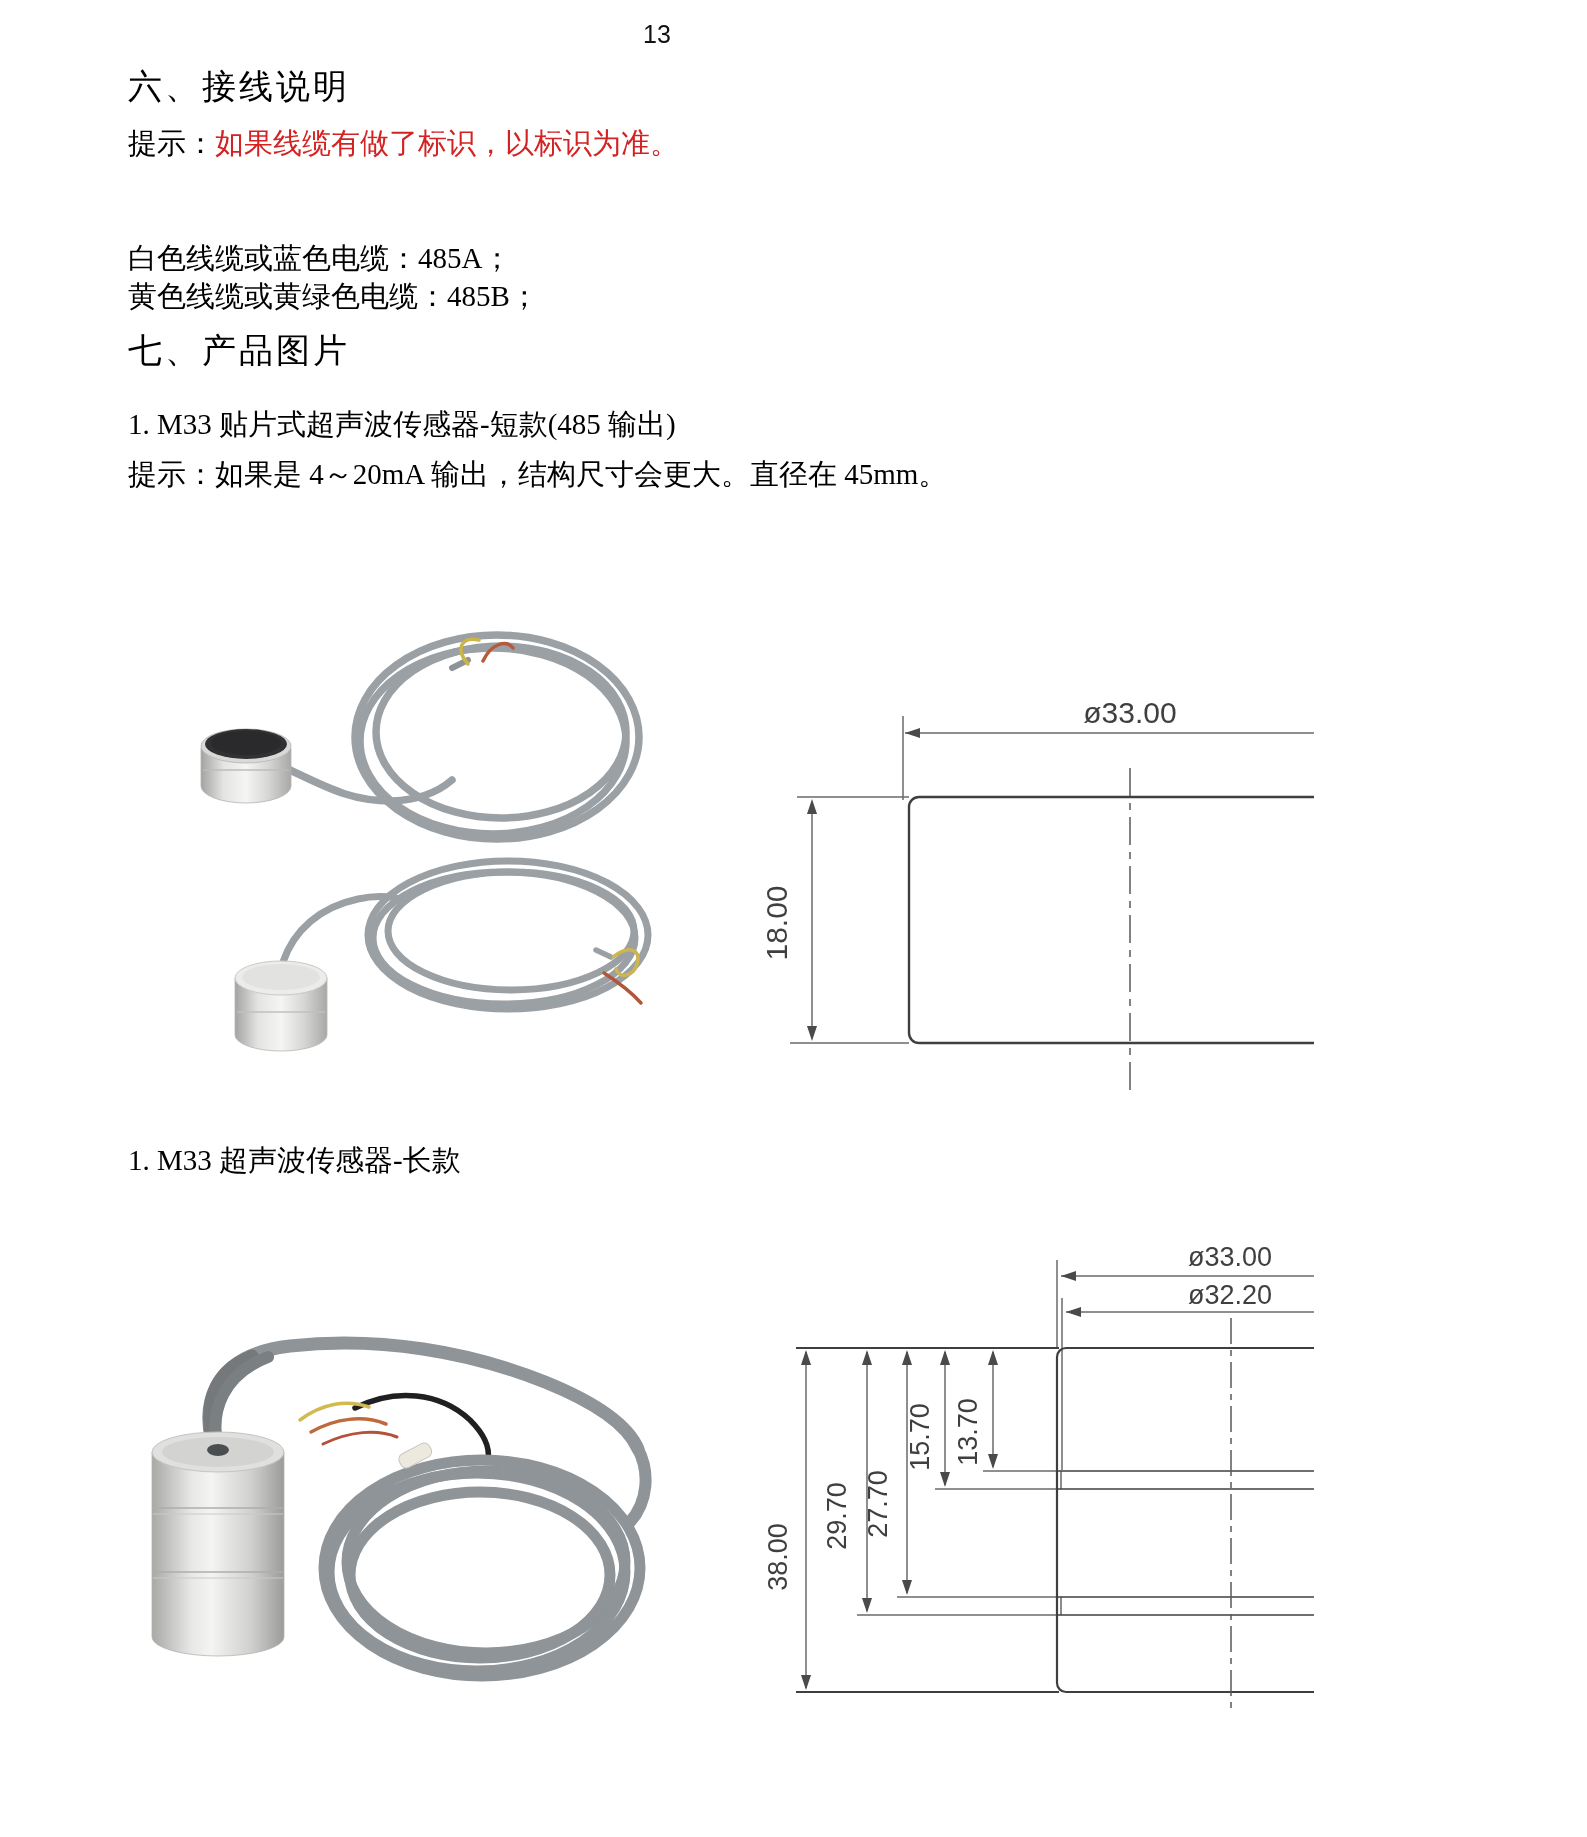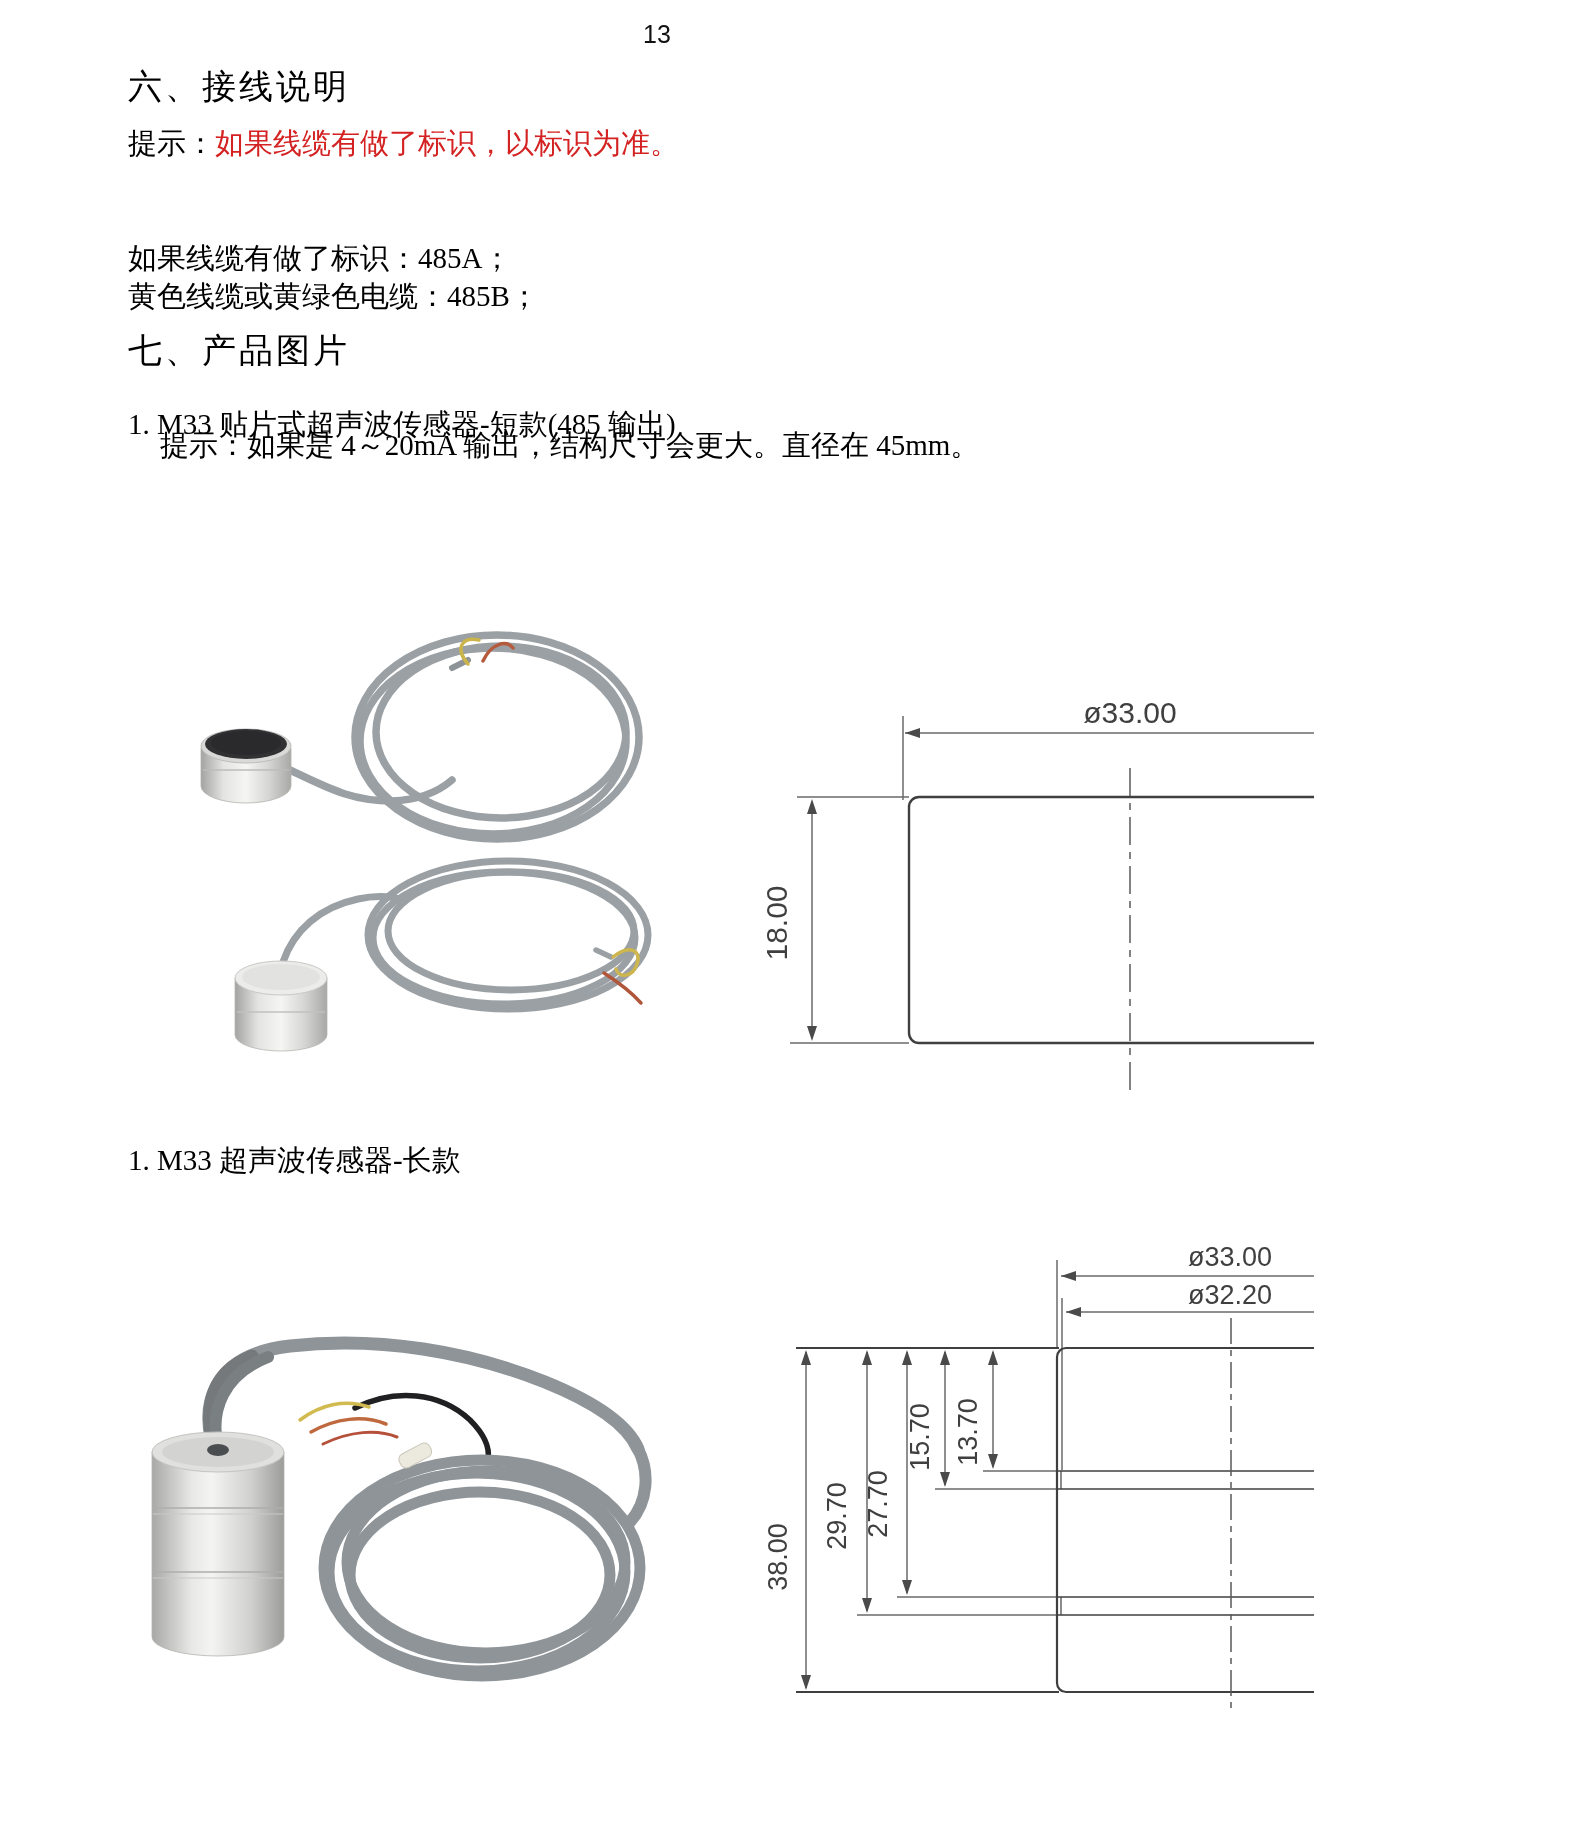--- a/index.html
+++ b/index.html
@@ -27,26 +27,26 @@
 </head>
 <body>
 
 <div class="page">
 
   <div class="pageno">13</div>
 
   <div class="heading" style="top:64px;">六、接线说明</div>
 
   <div class="line" style="top:124px;"><span>提示：</span><span class="red">如果线缆有做了标识，以标识为准。</span></div>
-  <div class="line" style="top:239px;">如果线缆有做了标识：485A；</div>
+  <div class="line" style="top:239px;">白色线缆或蓝色电缆：485A；</div>
   <div class="line" style="top:277px;">黄色线缆或黄绿色电缆：485B；</div>
 
   <div class="heading" style="top:328px;">七、产品图片</div>
   <div class="line" style="top:405px;">1. M33 贴片式超声波传感器-短款(485 输出)</div>
-  <div class="line" style="top:426px;margin-left:32px;">提示：如果是 4～20mA 输出，结构尺寸会更大。直径在 45mm。</div>
+  <div class="line" style="top:455px;">提示：如果是 4～20mA 输出，结构尺寸会更大。直径在 45mm。</div>
 
   <svg class="abs" style="left:150px;top:560px;" width="520" height="560" viewBox="150 560 520 560">
     <defs>
       <linearGradient id="metalH" x1="0" y1="0" x2="1" y2="0">
         <stop offset="0" stop-color="#a3a3a1"></stop>
           <stop offset="0.25" stop-color="#e4e4e2"></stop>
         <stop offset="0.5" stop-color="#f5f5f3"></stop>
           <stop offset="0.75" stop-color="#d6d6d4"></stop>
         <stop offset="1" stop-color="#a8a8a6"></stop>
       </linearGradient>

